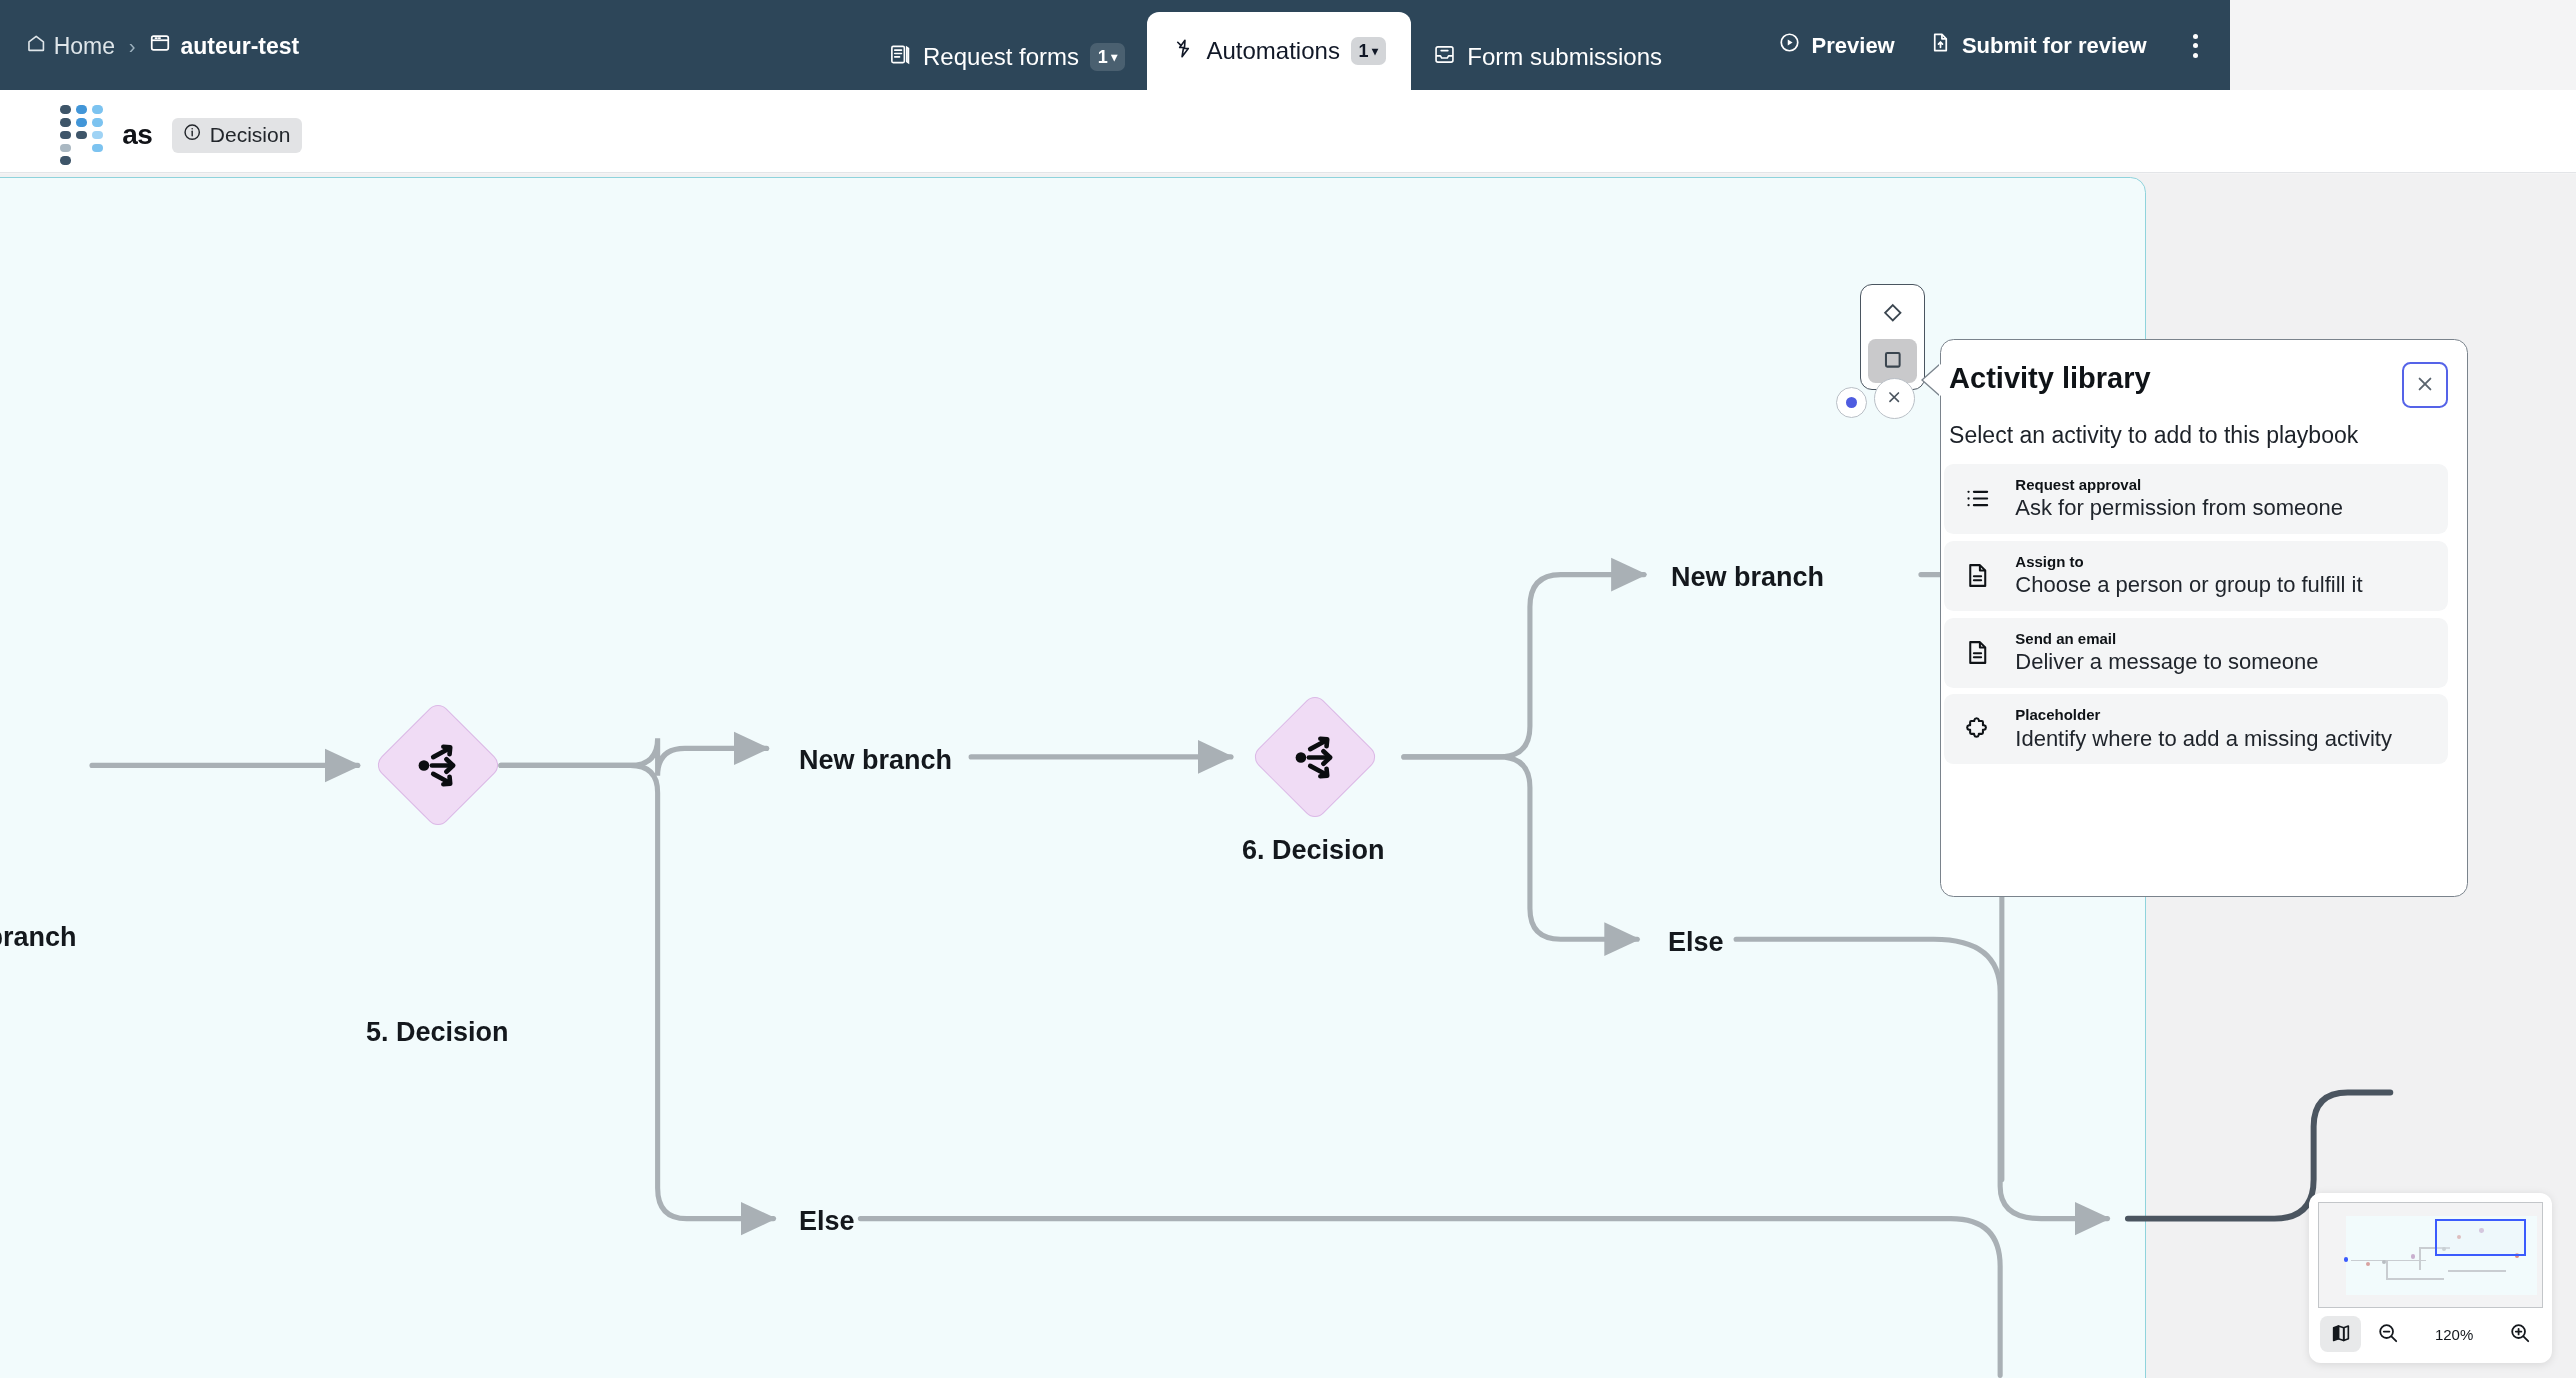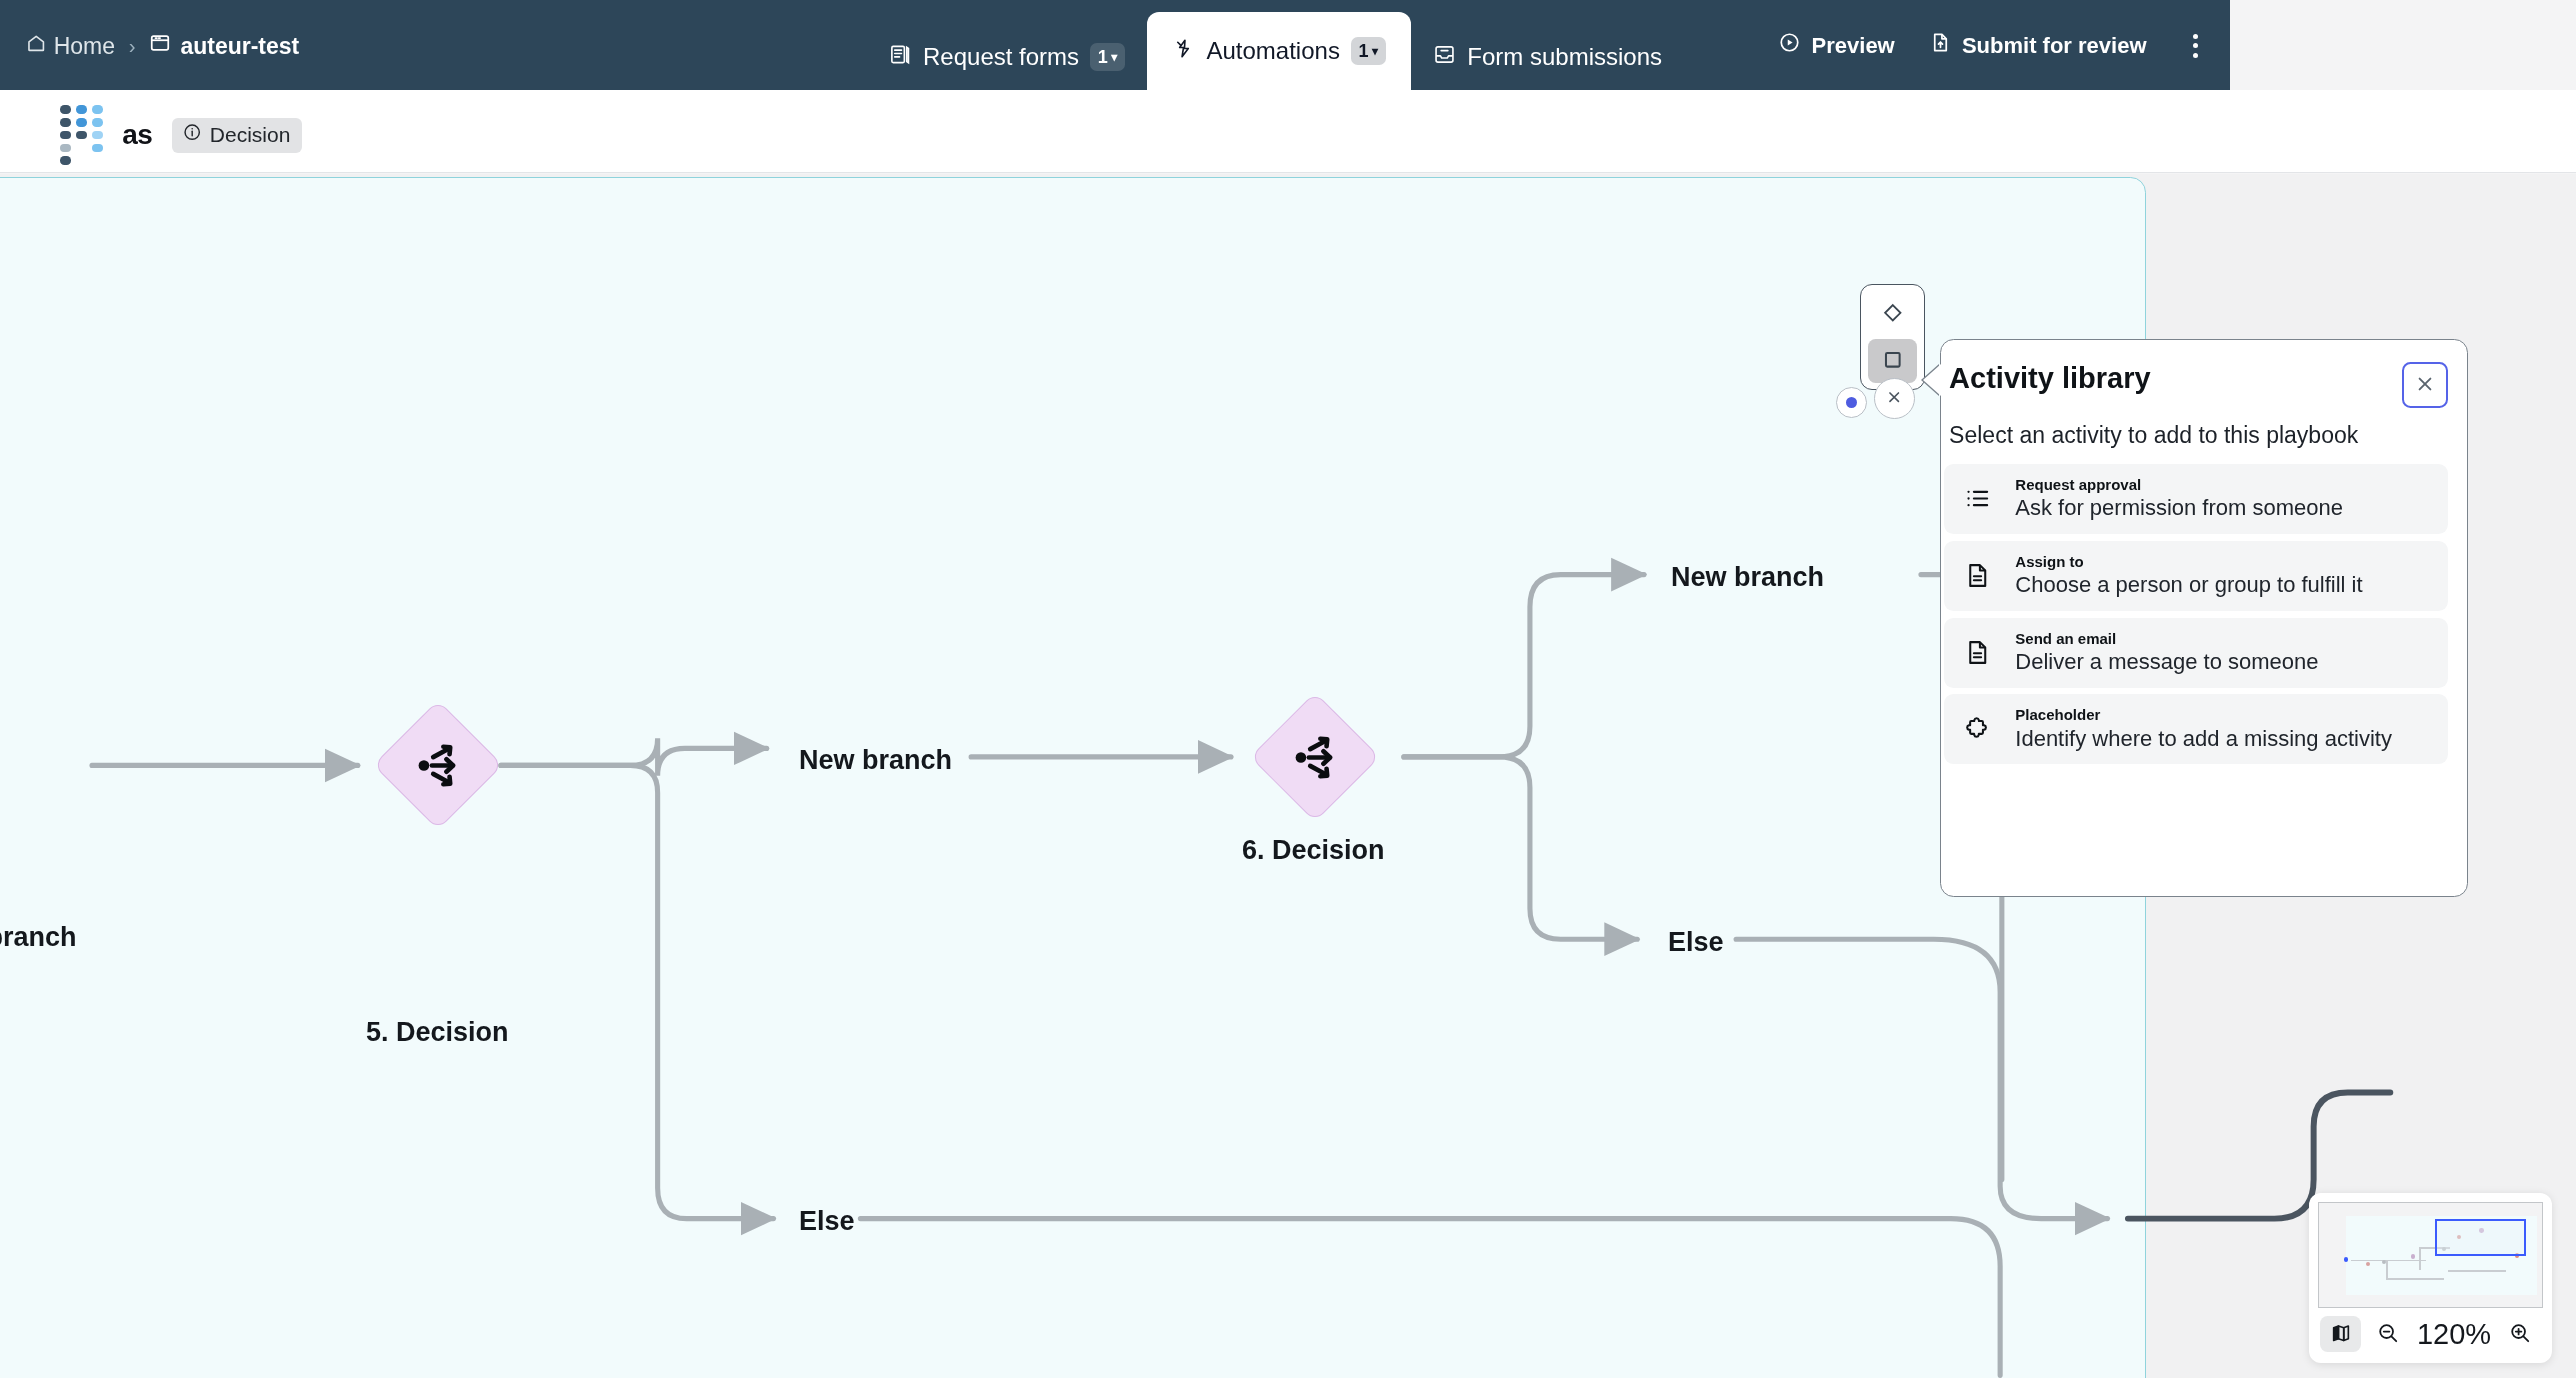--- a/index.html
+++ b/index.html
@@ -234,21 +234,21 @@
   .mm-line { position: absolute; background: #c9cdd1; }
   .mm-bar {
     display: flex; align-items: center; gap: 8.5px;
     margin-top: 7.7px; padding-left: 1.7px;
   }
   .mm-toggle {
     width: 41px; height: 36px; border-radius: 7.7px; background: #e8e9ea;
     display: flex; align-items: center; justify-content: center; cursor: pointer;
   }
   .mm-zoom { width: 37px; height: 36px; display: flex; align-items: center; justify-content: center; cursor: pointer; }
-  .mm-pct { font-size: 29px; color: #14181d; min-width: 78px; text-align: center; }
+  .mm-pct { font-size: 15px; color: #14181d; min-width: 78px; text-align: center; }
 </style>
 </head>
 <body>
 
 <div id="app">
 
   <div class="topbar">
     <div class="topbar-inner">
 
       <div class="breadcrumb">

